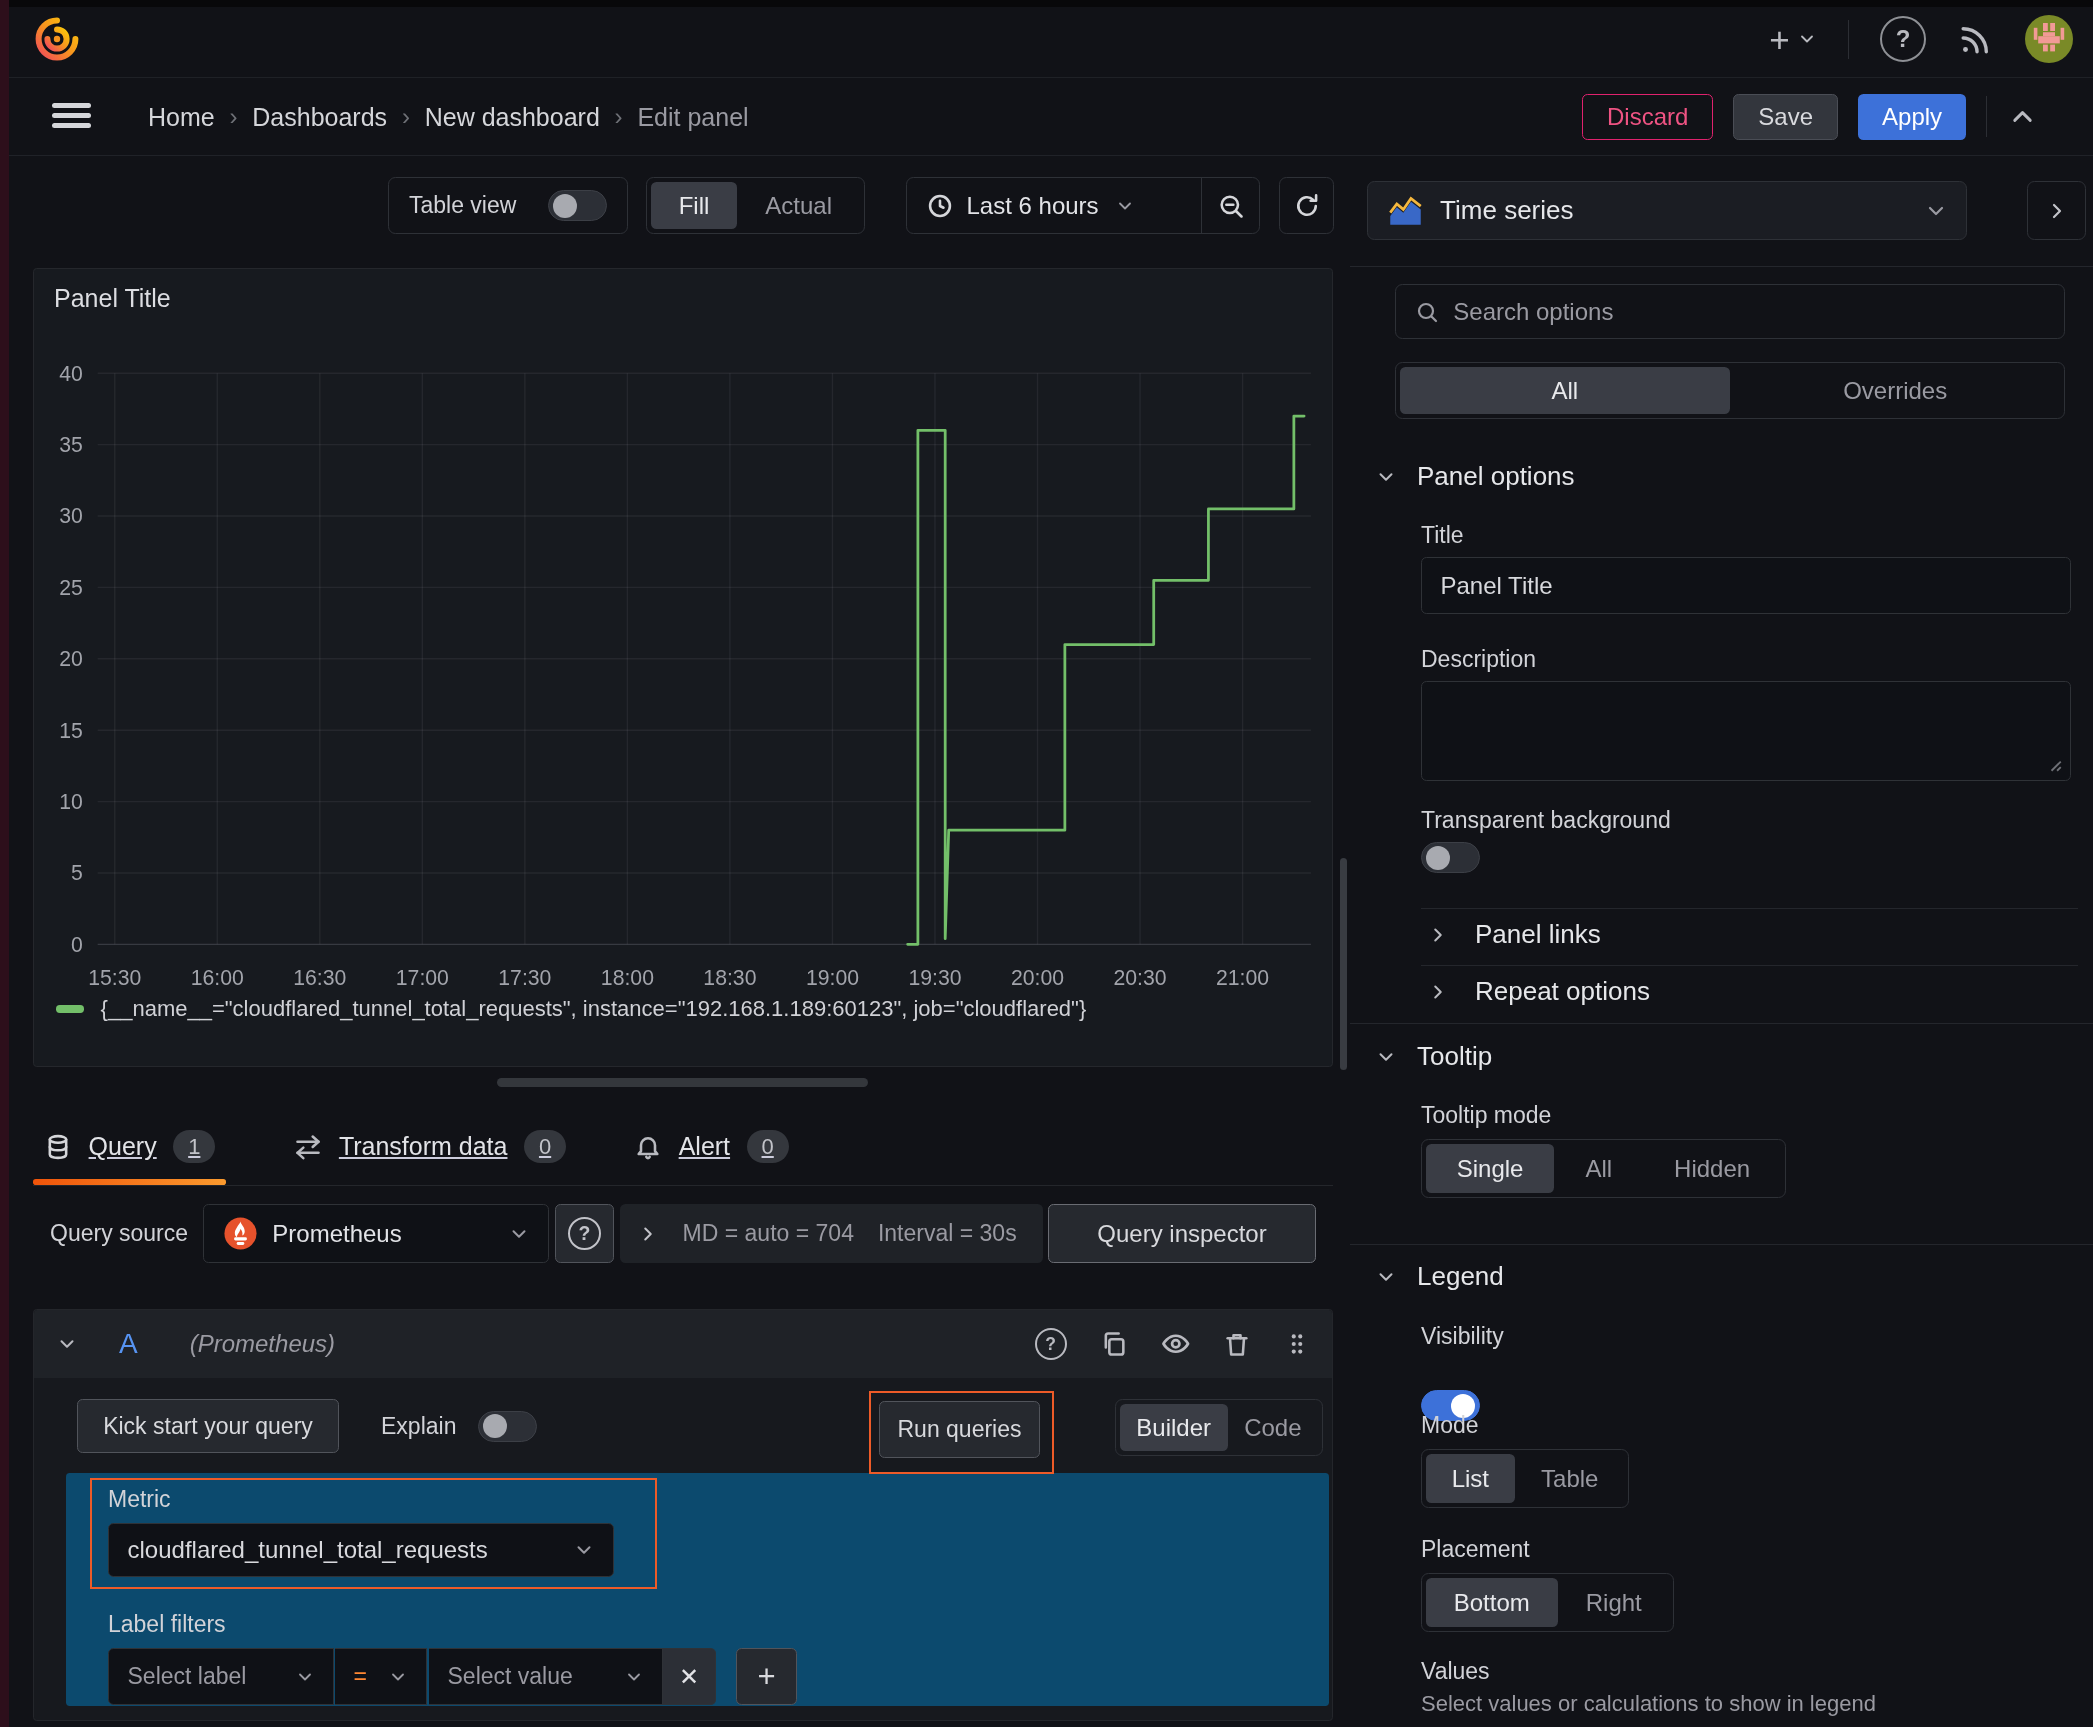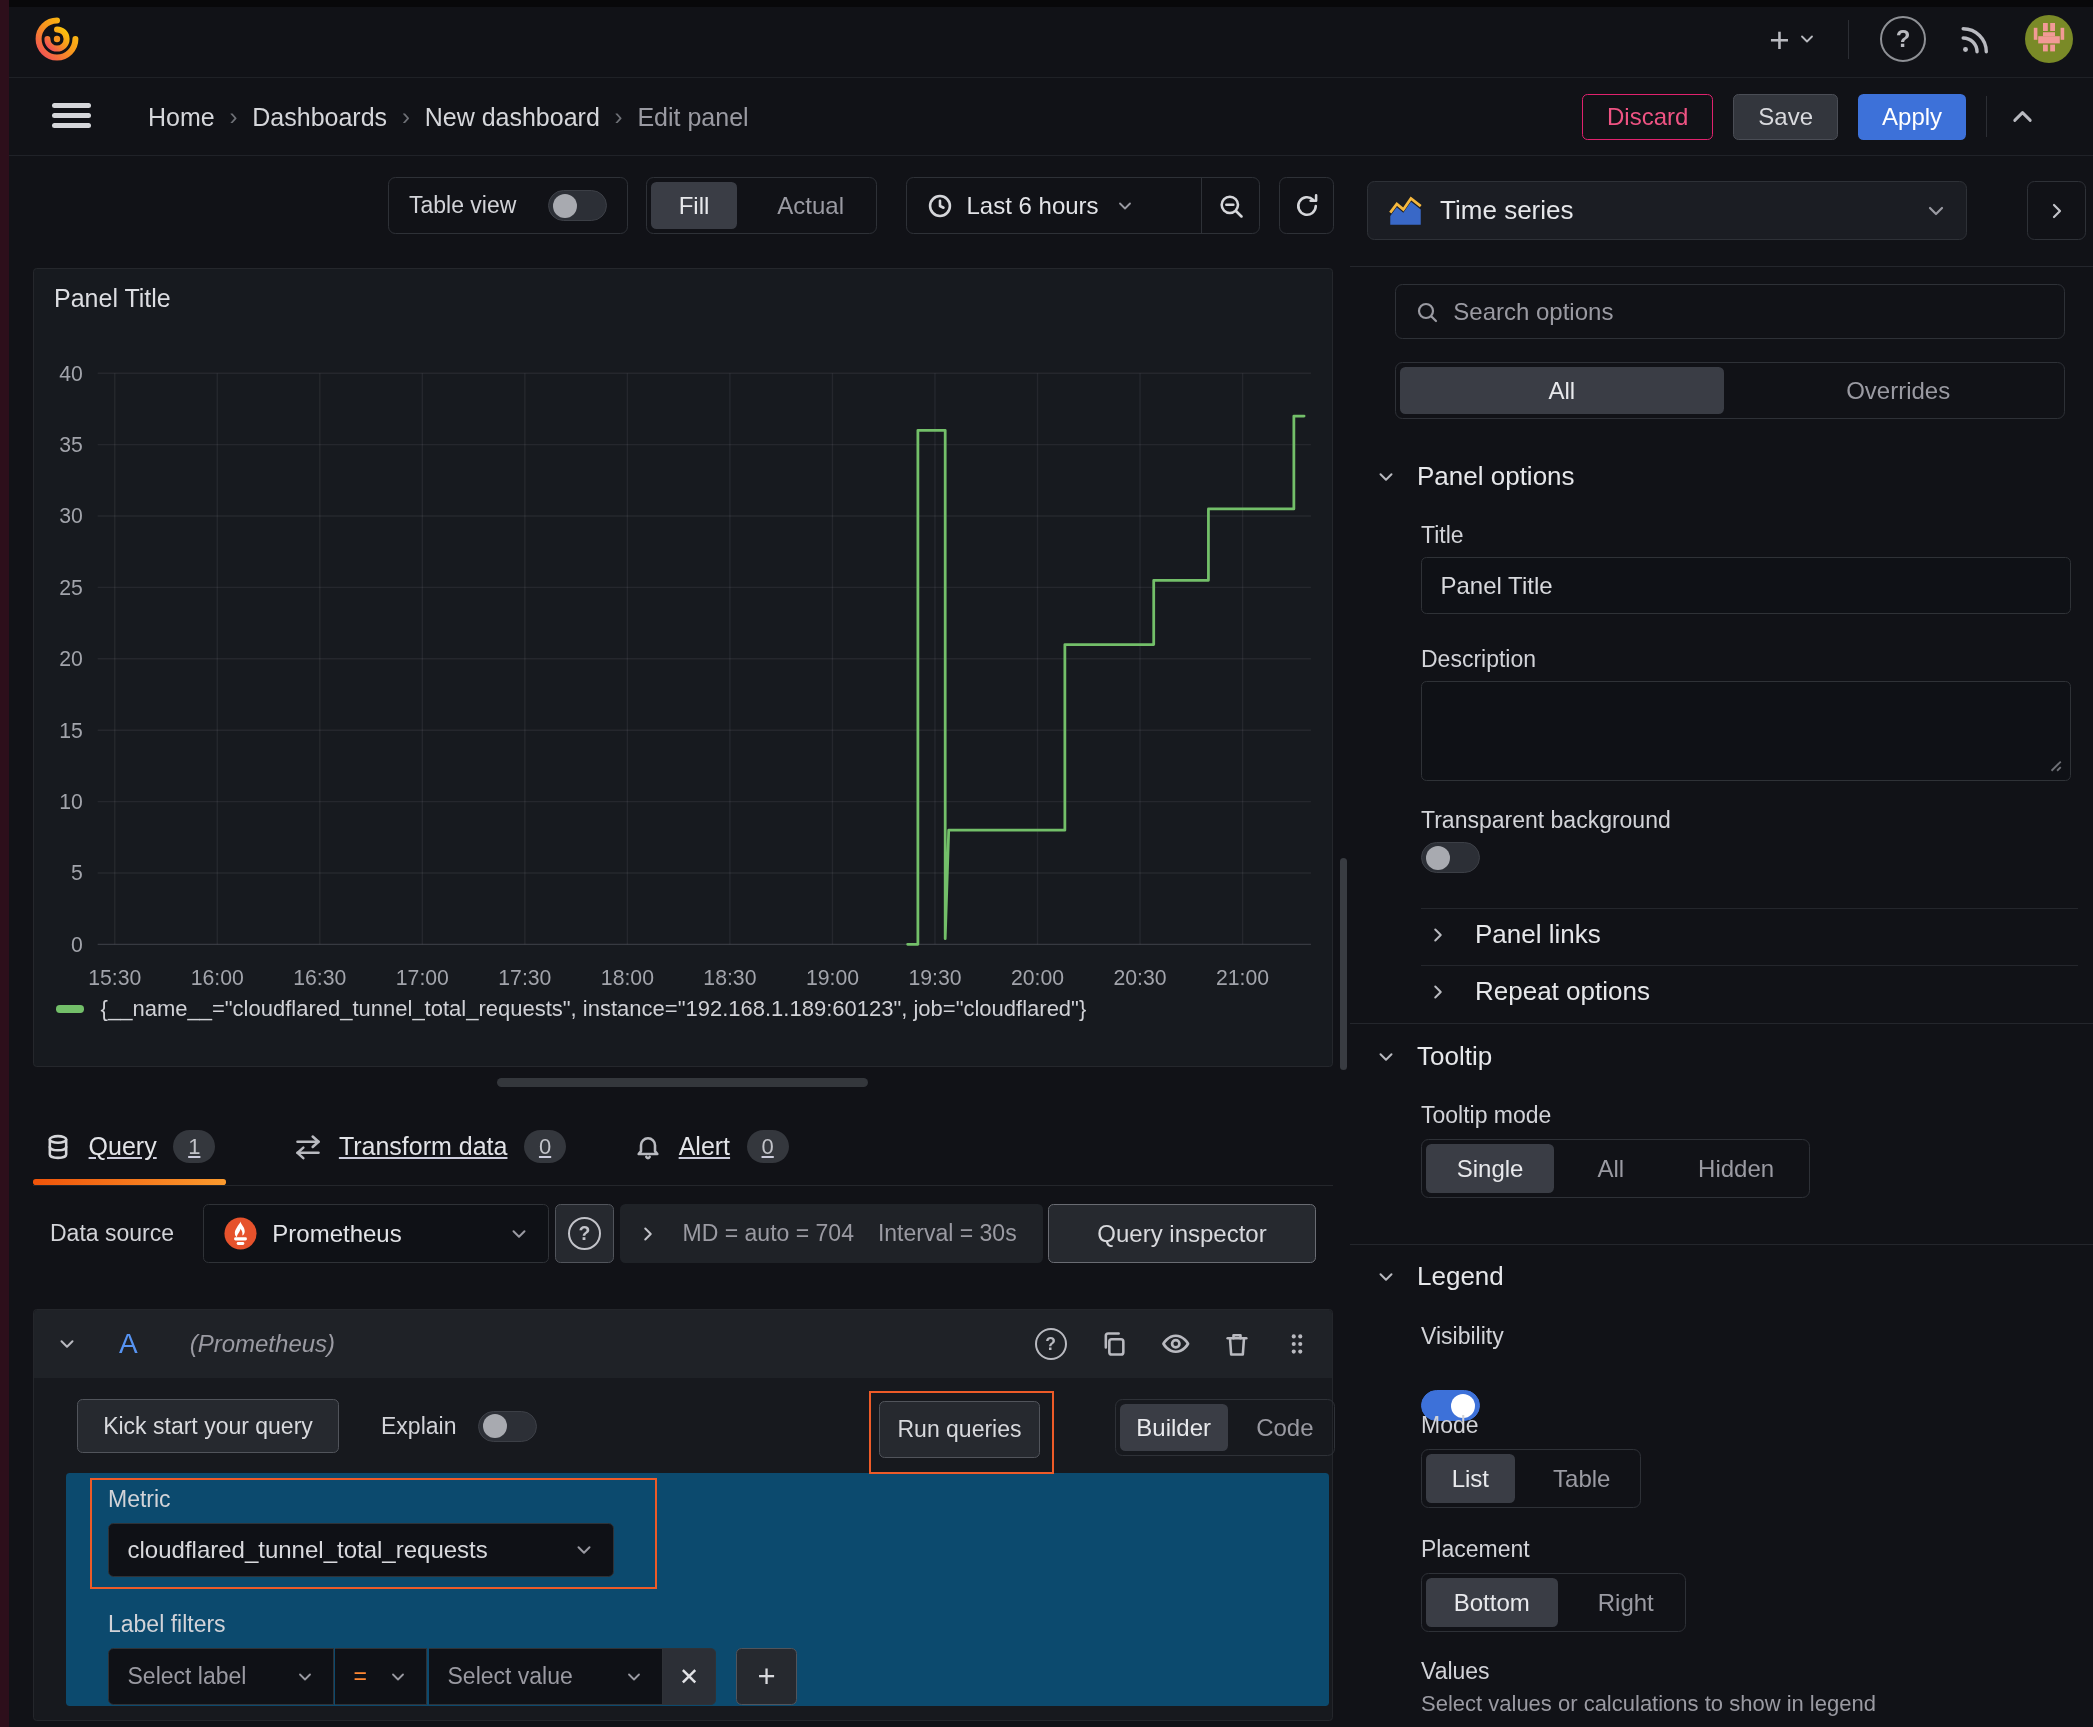--- a/index.html
+++ b/index.html
@@ -9,21 +9,21 @@
   .ic{stroke:currentColor;fill:none;stroke-width:2.2;stroke-linecap:round;stroke-linejoin:round;}
   .dim{color:#9a9aa2;}
   .box{border:0.9px solid #2e3137;border-radius:7.4px;box-sizing:border-box;display:flex;align-items:center;}
   .btn{display:flex;align-items:center;justify-content:center;border-radius:5.5px;font-size:23px;
     color:#d8d9dd;background:#26292f;border:0.9px solid #51545b;box-sizing:border-box;cursor:pointer;}
   .btn-blue{background:#3d71d9;border:none;color:#ffffff;}
   .btn-pink{background:transparent;border:0.9px solid #e0226e;color:#ef5383;}
   .btn-gray{background:#33363d;border:0.9px solid #4a4d55;}
   .input{background:#0f1116;border:0.9px solid #2f3237;border-radius:5.5px;box-sizing:border-box;
     display:flex;align-items:center;padding:0 18.5px;font-size:24px;color:#d8d9dd;}
-  .seg{border:0.9px solid #2e3137;border-radius:7.4px;padding:3.7px;display:flex;box-sizing:border-box;gap:12px;}
+  .seg{border:0.9px solid #2e3137;border-radius:7.4px;padding:3.7px;display:flex;box-sizing:border-box;}
   .seg .opt{height:100%;display:flex;align-items:center;justify-content:center;border-radius:5.5px;
     color:#9a9aa2;font-size:24px;cursor:pointer;}
   .seg .opt.sel{background:#3a3d45;color:#e8e9ec;}
   .toggle{width:59px;height:31px;border-radius:15.7px;background:#2c2f36;border:0.9px solid #3c3f46;
     position:relative;box-sizing:border-box;cursor:pointer;flex:0 0 auto;}
   .toggle .knob{position:absolute;top:2.8px;left:3.7px;width:24px;height:24px;border-radius:50%;background:#a8aab0;}
   .toggle.on{background:#3d71d9;border-color:#3d71d9;}
   .toggle.on .knob{left:auto;right:3.7px;background:#fff;}
   .lbl{font-size:23px;color:#d2d3d8;}
   .hdr{font-size:26px;color:#e6e7ea;font-weight:500;}
@@ -233,21 +233,21 @@
     <svg class="ic" width="28" height="28" viewBox="0 0 24 24" style="color:#b9bac0;">
         <path d="M18 15.5v-5a6 6 0 1 0-12 0v5l-2 2.5h16z"></path>
         <path d="M10.5 20.5a1.6 1.6 0 0 0 3 0"></path>
       </svg>
     <span style="font-size:25px;color:#e2e3e7;">Alert</span>
     <span class="badge">0</span>
   </div>
 </div>
 
 <div class="abs flex" style="left:50px;top:1204px;height:59px;">
-  <span class="lbl">Data source</span>
+  <span class="lbl">Query source</span>
 </div>
 <div class="abs input" style="left:203px;top:1204px;width:346px;height:59px;gap:14.8px;">
   <svg width="35" height="35" viewBox="0 0 24 24">
       <circle cx="12" cy="12" r="11" fill="#e6522c"></circle>
       <path fill="#fff" d="M12 3.8c.3 2.2 2.9 3.7 2.9 6.6 0 1.5-.7 2.5-1.7 3 .4-1.5 0-3.1-1.2-4.6-.2 1.2-.7 2.1-1.4 3-.6.8-1 1.7-1 2.7-.9-.5-1.5-1.4-1.5-3.1 0-1.7 1.1-2.8 1.8-4.2.6-1.1 1.9-2.2 2.1-3.4z"></path>
       <rect x="7.6" y="14.6" width="8.8" height="2.2" rx="1" fill="#fff"></rect>
       <rect x="9.4" y="17.9" width="5.2" height="1.9" rx=".9" fill="#fff"></rect>
     </svg>
   <span style="flex:1;font-size:24px;color:#e2e3e7;">Prometheus</span>
   <svg class="ic" width="22" height="22" viewBox="0 0 24 24" style="color:#9a9aa2;">

